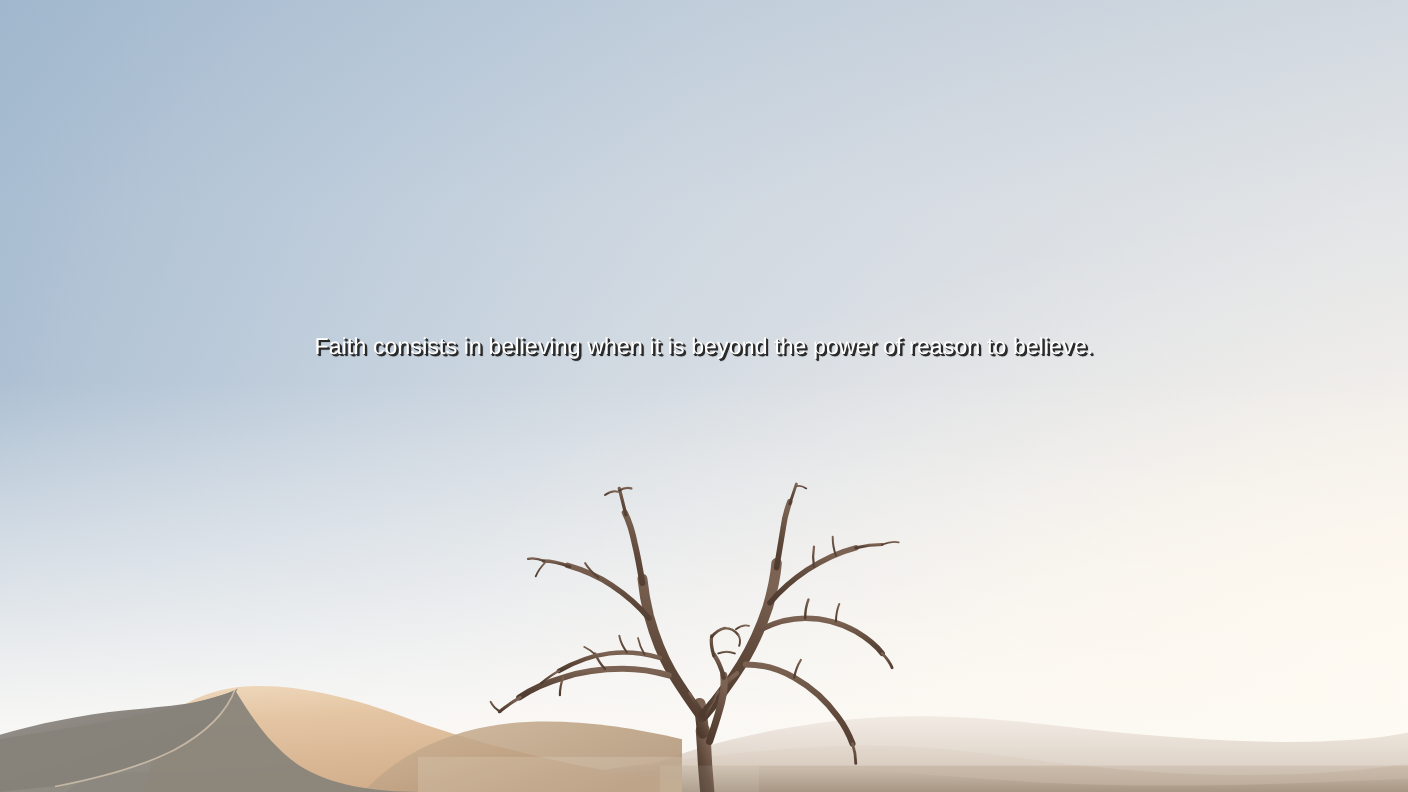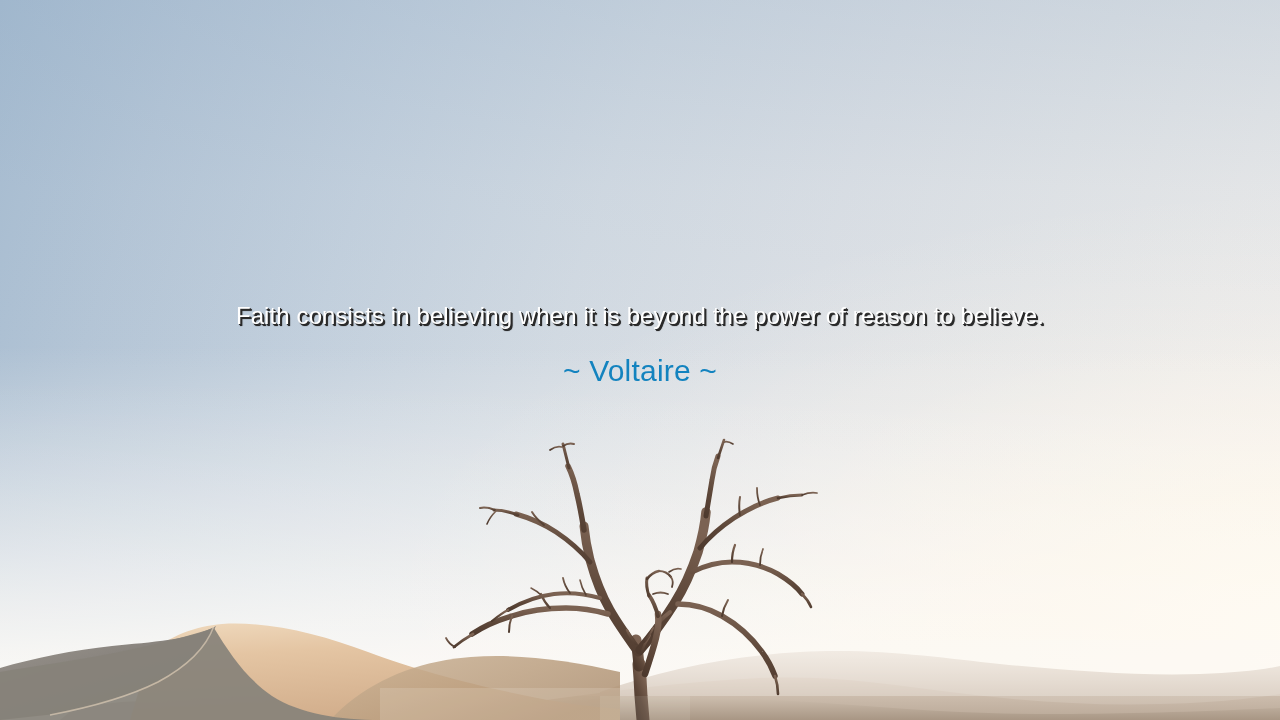--- a/index.html
+++ b/index.html
@@ -52,21 +52,21 @@
   .text-wrap {
     position:absolute;
     left:0; right:0; top:294px;
     text-align:center;
     z-index:6;
   }
   .quote {
     display:block;
     width:1060px;
     margin:0 auto;
-    font-size:24px;
+    font-size:21px;
     line-height:44px;
     color:#ffffff;
     letter-spacing:0.1px;
     text-shadow:
       2px 2px 0 #2a2a2a,
       2px 2px 1px rgba(20,20,20,0.85),
       1px 1px 0 #3a3a3a;
   }
   .author {
     display:block;
@@ -235,16 +235,15 @@
         <path d="M196,206 C192,202 189,197 187,192" stroke-width="2.4"></path>
         <path d="M204,204 C208,200 211,195 213,190" stroke-width="2"></path>
       </g>
 
       <rect x="160" y="258" width="90" height="24" fill="#f7f1e7" opacity="0.10"></rect>
     </svg>
   </div>
 
   <div class="text-wrap">
     <span class="quote">Faith consists in believing when it is beyond the power of reason to believe.</span>
-    <span class="author">~ Voltaire ~</span>
   </div>
 
 </div>
 
 </body></html>

